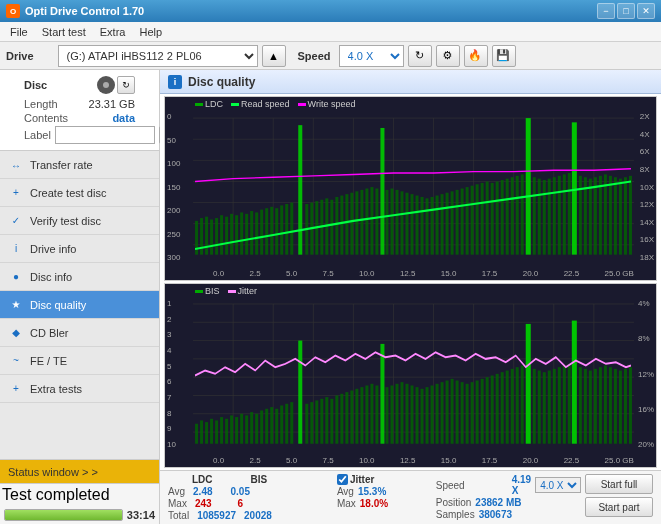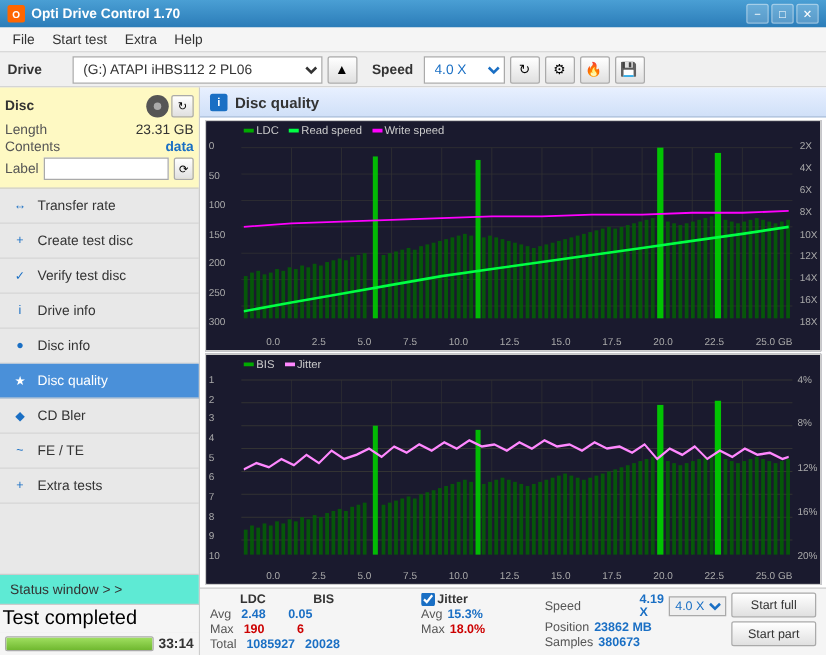--- a/index.html
+++ b/index.html
@@ -86,23 +86,23 @@
       width: 160px;
       background: #e8e8e8;
       border-right: 1px solid #ccc;
       display: flex;
       flex-direction: column;
       flex-shrink: 0;
     }
 
     
     .disc-section {
-      background: #fef9c3;
+      background: #ffffff;
       border-bottom: 1px solid #ccc;
-      padding: 6px 4px;
+      padding: 6px 24px;
     }
     .disc-section-header {
       display: flex;
       align-items: center;
       justify-content: space-between;
       margin-bottom: 4px;
     }
     .disc-label { font-weight: 700; font-size: 11px; color: #333; }
     .disc-row { display: flex; justify-content: space-between; margin-bottom: 2px; font-size: 11px; }
     .disc-key { color: #555; }
@@ -133,21 +133,21 @@
       border-top: 1px solid #ccc;
     }
     .status-window-btn {
       height: 24px;
       display: flex;
       align-items: center;
       padding: 0 8px;
       cursor: pointer;
       font-size: 11px;
       color: #333;
-      background: #5eead4;
+      background: #eab308;
       border-bottom: 1px solid #ccc;
       gap: 4px;
     }
     .status-bar-bottom {
       height: 22px;
       background: #f5f5f5;
       display: flex;
       align-items: center;
       padding: 0 2px;
       gap: 6px;
@@ -762,21 +762,21 @@
           <span style="font-size:10px;font-weight:700;color:#333;margin-left:24px;">LDC</span>
           <span style="font-size:10px;font-weight:700;color:#333;margin-left:8px;">BIS</span>
         </div>
         <div style="display:flex;gap:8px;align-items:center;">
           <span style="font-size:10px;color:#555;">Avg</span>
           <span style="font-size:10px;color:#1a6fc4;font-weight:600;">2.48</span>
           <span style="font-size:10px;color:#1a6fc4;font-weight:600;margin-left:10px;">0.05</span>
         </div>
         <div style="display:flex;gap:8px;align-items:center;">
           <span style="font-size:10px;color:#555;">Max</span>
-          <span style="font-size:10px;color:#cc0000;font-weight:600;">190</span>
+          <span style="font-size:10px;color:#cc0000;font-weight:600;">243</span>
           <span style="font-size:10px;color:#cc0000;font-weight:600;margin-left:18px;">6</span>
         </div>
         <div style="display:flex;gap:8px;align-items:center;">
           <span style="font-size:10px;color:#555;">Total</span>
           <span style="font-size:10px;color:#1a6fc4;font-weight:600;">1085927</span>
           <span style="font-size:10px;color:#1a6fc4;font-weight:600;">20028</span>
         </div>
       </div>
 
       <div class="divider-v"></div>

